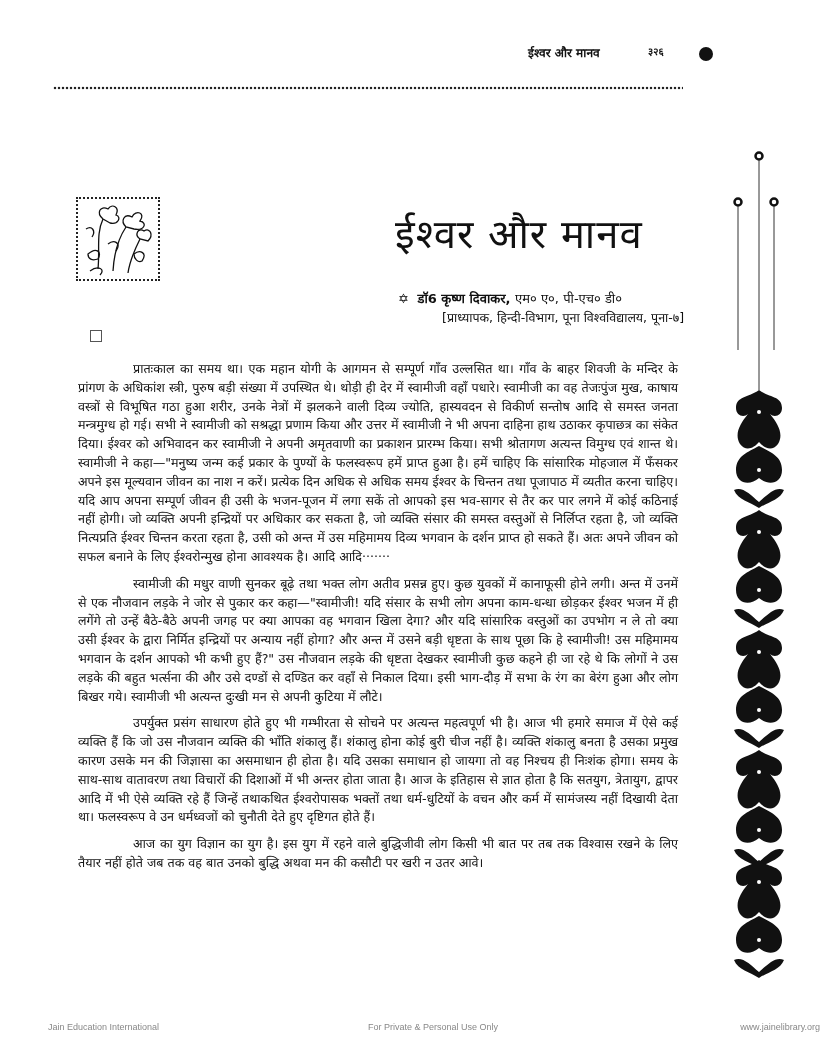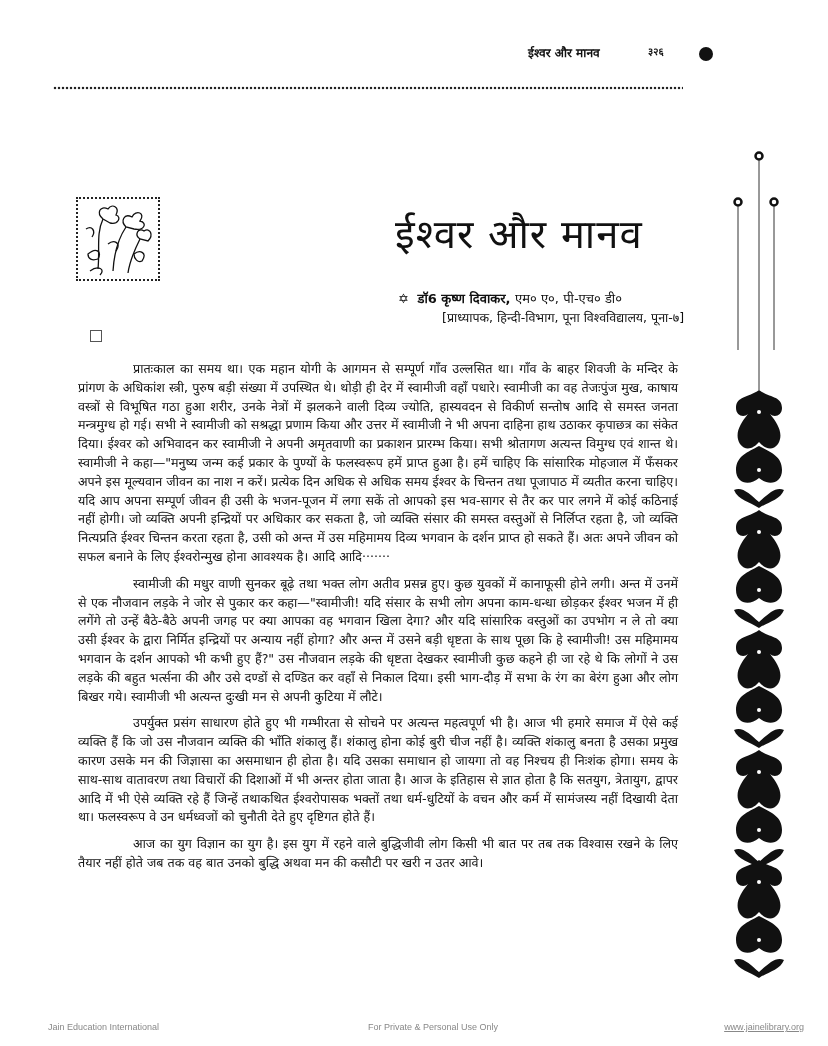--- a/index.html
+++ b/index.html
@@ -45,21 +45,21 @@
     position: absolute; top: 360px; left: 78px; width: 600px;
     font-size: 12.6px; line-height: 18.8px; text-align: justify;
   }
   .body-text p { margin: 0 0 8px 0; text-indent: 55px; }
   .footer {
     position: absolute; top: 1022px; font-size: 9px; color: #888;
     font-family: "Liberation Sans", sans-serif;
   }
   .footer.left { left: 24px; margin-left: 24px; }
   .footer.center { left: 368px; }
-  .footer.right { right: 24px; text-decoration: underline; }
+  .footer.right { right: 8px; }
   .ornament {
     position: absolute; top: 150px; left: 730px; width: 70px; height: 830px;
   }
   .ornament svg { width: 100%; height: 100%; }
 </style>
 </head>
 <body>
 
 <div class="running-head">ईश्वर और मानव</div>
 <div class="page-num">३२६</div>

